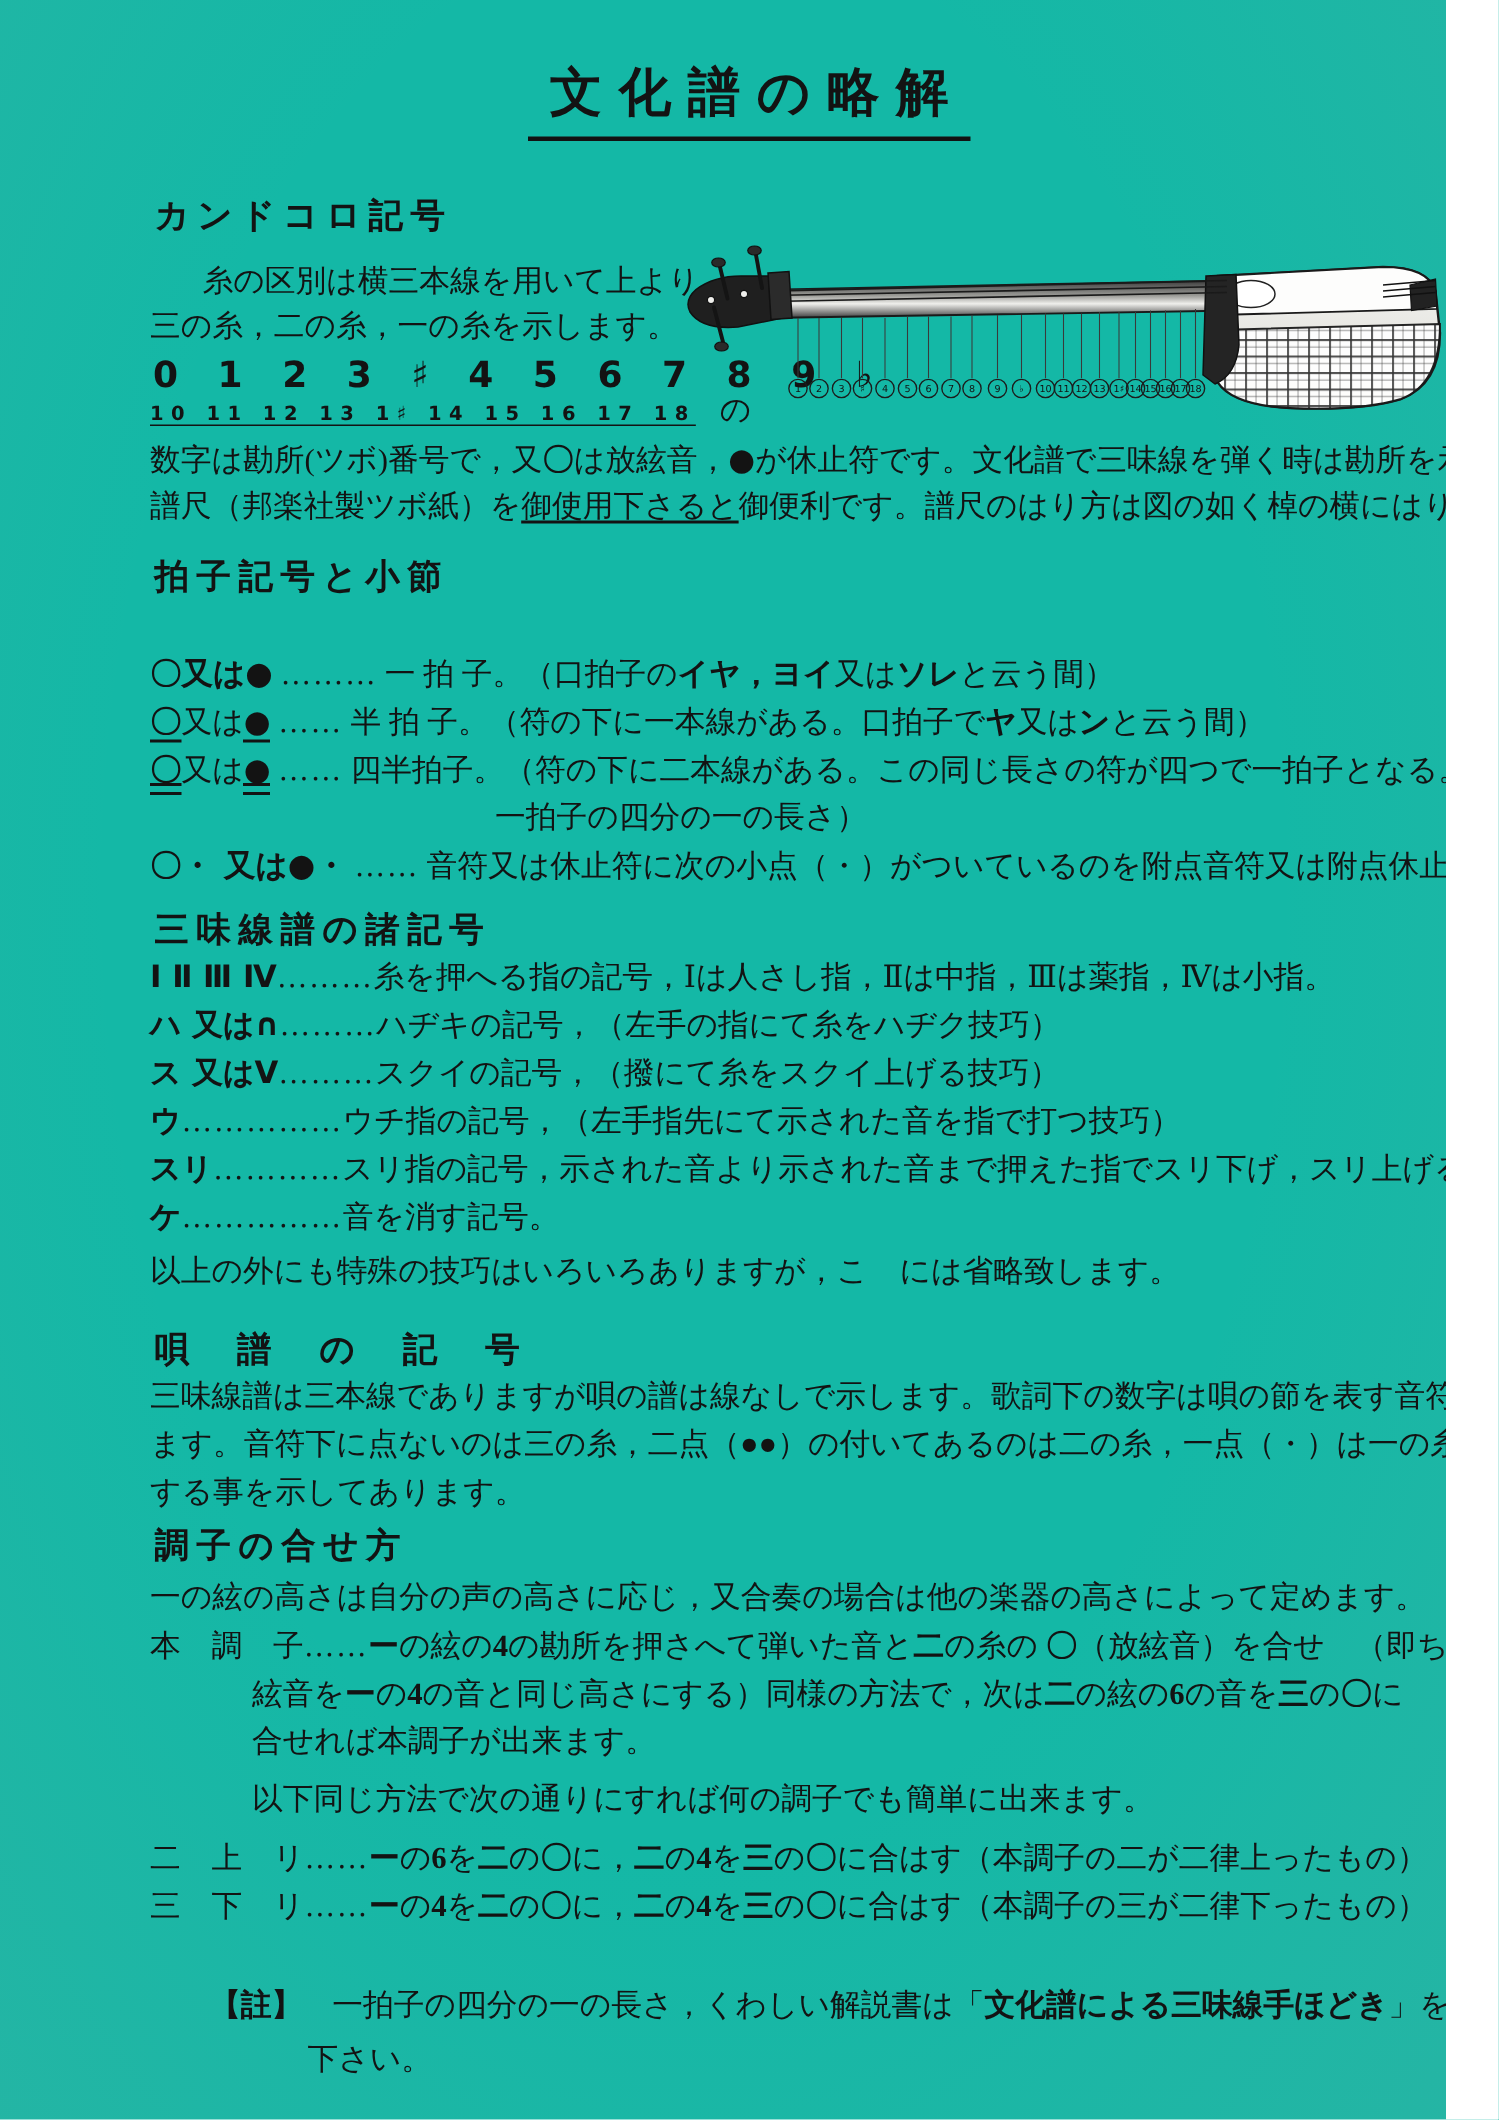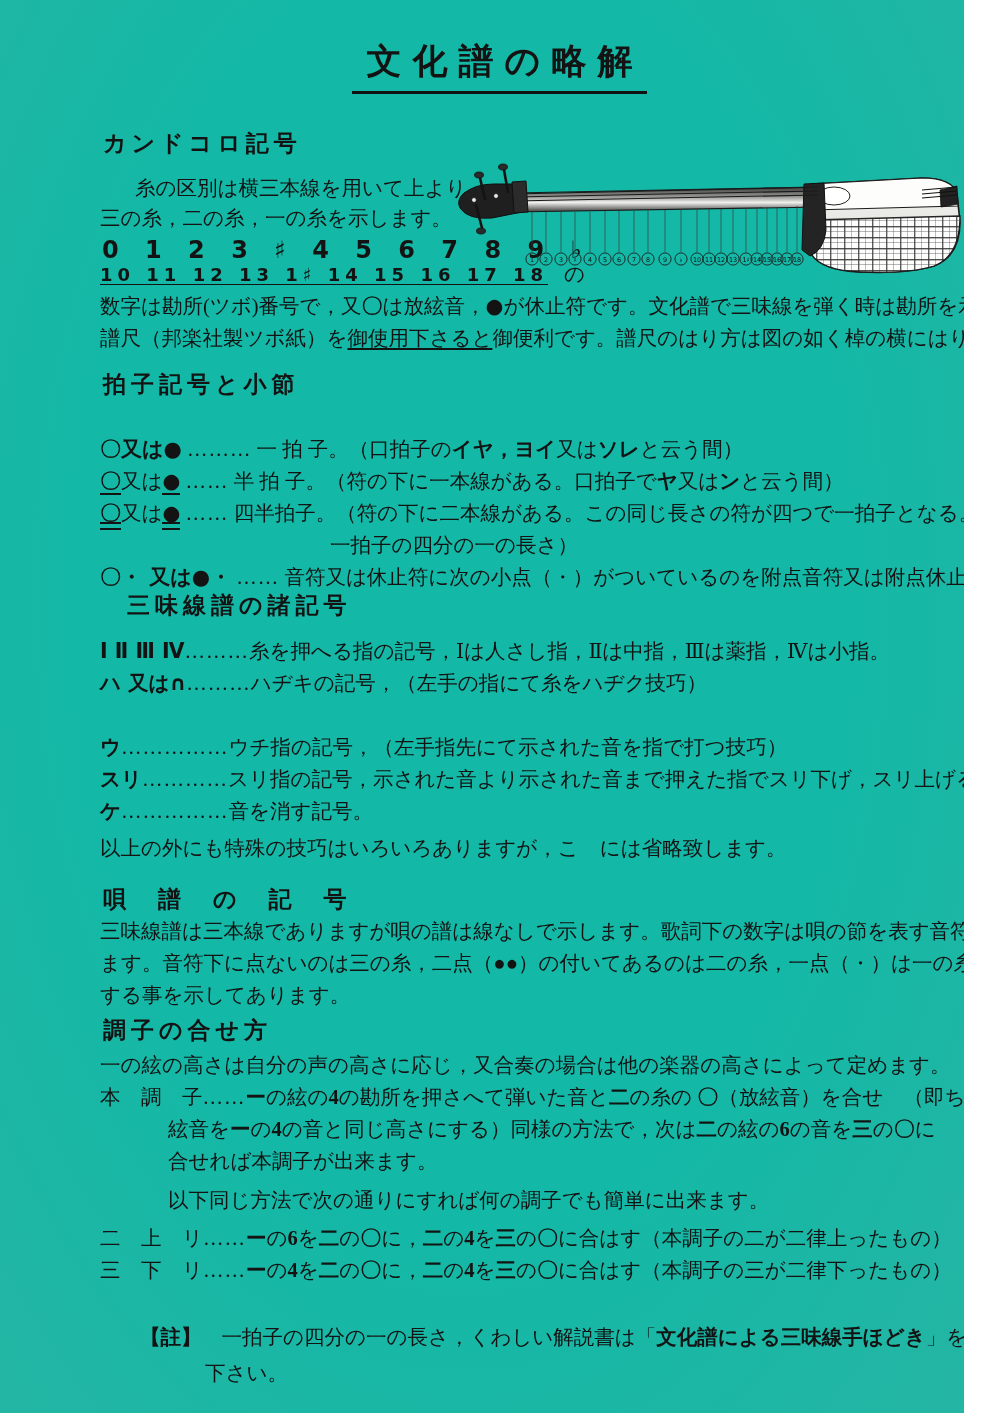--- a/index.html
+++ b/index.html
@@ -62,21 +62,21 @@
 
   b, .b { font-weight: bold; }
   .u { text-decoration: underline; text-underline-offset: 3px; }
 
   .big-num {
     font-family: "DejaVu Sans", "Liberation Sans", sans-serif;
     font-size: 24px;
     font-weight: bold;
     letter-spacing: 9px;
   }
-  .big-num.row2 { font-size: 18px; letter-spacing: 5px; }
+  .big-num.row2 { font-size: 13px; letter-spacing: 5px; }
 
   .sym {
     font-family: "DejaVu Sans", "Liberation Sans", sans-serif;
     font-weight: bold;
   }
   .ring { font-size: 21px; }
 
   .dots { letter-spacing: 1px; }
 
   .abs { position: absolute; }
@@ -286,27 +286,30 @@
     <span>四半拍子。</span><span>（符の下に二本線がある。この同じ長さの符が四つで一拍子となる。即ち</span>
   </div>
   <div class="abs body-line" style="left:330px; top:535px;">一拍子の四分の一の長さ）</div>
 
   <div class="abs body-line" style="left:100px; top:567px;">
     <span class="sym ring">〇・ 又は●・</span>
     <span class="dots">……</span>
     <span>音符又は休止符に次の小点（・）がついているのを附点音符又は附点休止符と云う。</span>
   </div>
 
-  <div class="abs section-head" style="left:103px; top:590px;margin-left:24px;">三味線譜の諸記号</div>
+  <div class="abs section-head" style="left:103px; top:604px;">三味線譜の諸記号</div>
 
   <div class="abs body-line" style="left:100px; top:641px;">
     <span class="sym">Ⅰ Ⅱ Ⅲ Ⅳ</span><span class="dots">………</span><span>糸を押へる指の記号，Ⅰは人さし指，Ⅱは中指，Ⅲは薬指，Ⅳは小指。</span>
   </div>
   <div class="abs body-line" style="left:100px; top:673px;">
     <span class="sym">ハ 又は∩</span><span class="dots">………</span><span>ハヂキの記号，（左手の指にて糸をハヂク技巧）</span>
+  </div>
+  <div class="abs body-line" style="left:100px; top:705px;">
+    <span class="sym">ス 又はV</span><span class="dots">………</span><span>スクイの記号，（撥にて糸をスクイ上げる技巧）</span>
   </div>
   <div class="abs body-line" style="left:100px; top:737px;">
     <span class="sym">ウ</span><span class="dots">……………</span><span>ウチ指の記号，（左手指先にて示された音を指で打つ技巧）</span>
   </div>
   <div class="abs body-line" style="left:100px; top:769px;">
     <span class="sym">スリ</span><span class="dots">…………</span><span>スリ指の記号，示された音より示された音まで押えた指でスリ下げ，スリ上げる技法</span>
   </div>
   <div class="abs body-line" style="left:100px; top:801px;">
     <span class="sym">ケ</span><span class="dots">……………</span><span>音を消す記号。</span>
   </div>

